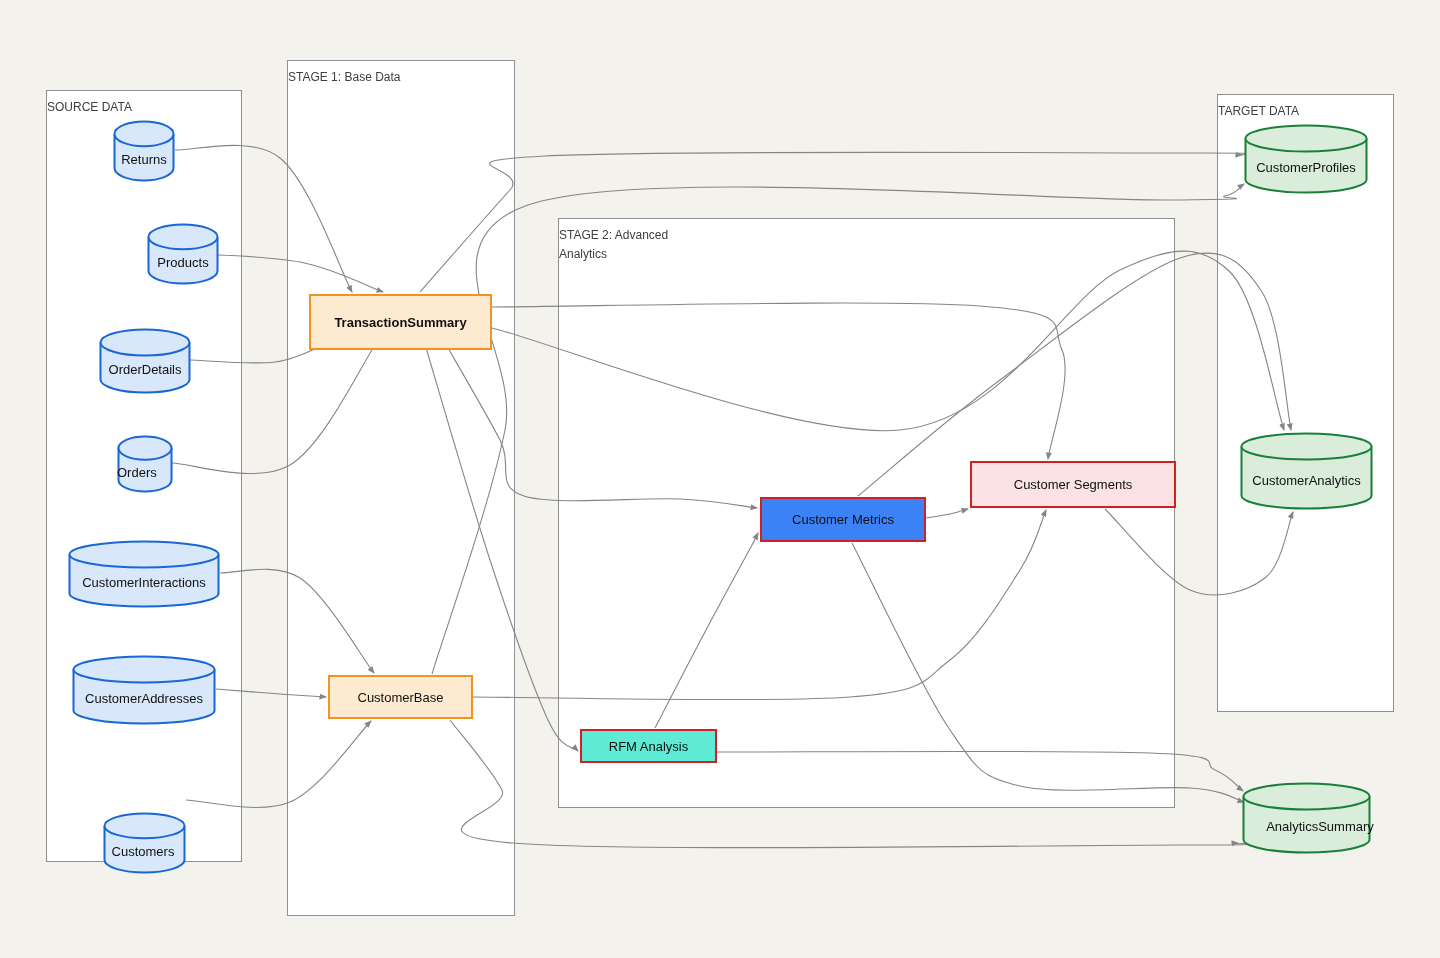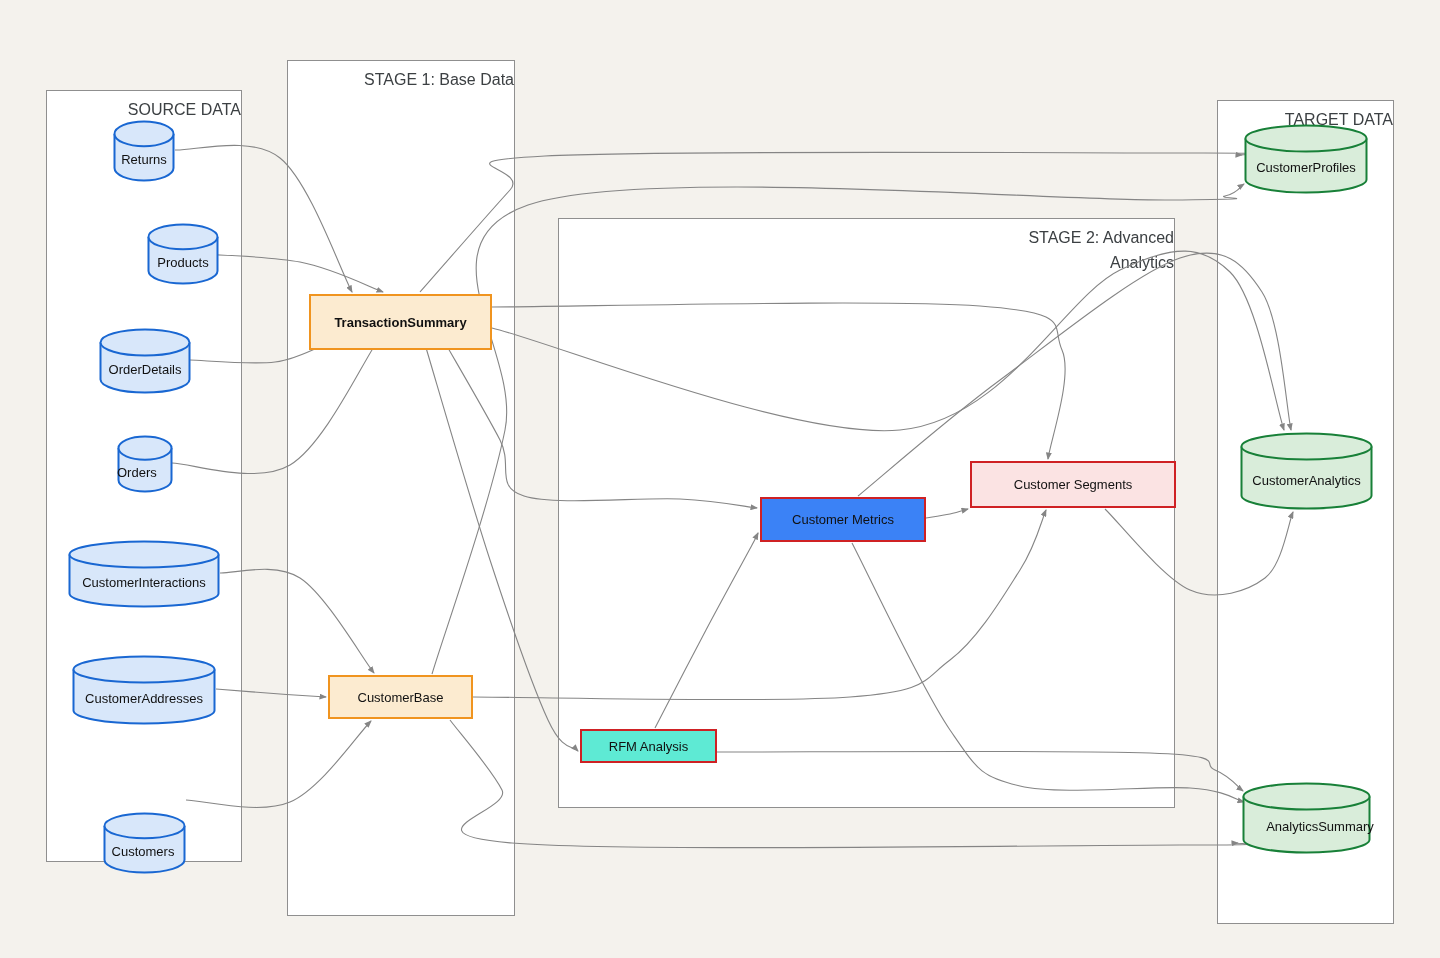--- a/index.html
+++ b/index.html
@@ -1,19 +1,19 @@
 <!DOCTYPE html>
 <html><head>
 <meta charset="utf-8">
 <style>
   html,body{margin:0;padding:0;}
   body{font-family:"Liberation Sans","DejaVu Sans",sans-serif;}
   #stage{position:relative;width:1440px;height:958px;overflow:hidden;}
   .group{position:absolute;background:#ffffff;border:1px solid #8f8f8f;box-sizing:border-box;z-index:1;}
-  .group-label{position:absolute;top:7px;left:0;right:0;text-align:right;font-size:16px;color:#3c4043;z-index:2;}
+  .group-label{position:absolute;top:7px;left:0;right:0;text-align:left;font-size:12px;color:#3c4043;z-index:2;}
   .group-label span{display:inline-block;max-width:150px;line-height:1.55;}
   #edge-layer{position:absolute;left:0;top:0;z-index:3;}
   #nodes{position:absolute;left:0;top:0;width:100%;height:100%;z-index:4;pointer-events:none;}
   .node{position:absolute;box-sizing:border-box;cursor:pointer;pointer-events:auto;}
   .node .label{position:absolute;left:0;right:0;text-align:center;font-size:13px;color:#111111;white-space:nowrap;}
   .node.box{border-width:2px;border-style:solid;display:flex;align-items:center;justify-content:center;}
   .node.box .label{position:static;}
   .node.cyl svg{position:absolute;left:0;top:0;}
   .node.cyl .label{top:52%;}
 </style>
@@ -23,21 +23,21 @@
 <div id="stage" style="width: 1440px; height: 958px; background: rgb(244, 242, 237);">
   <div class="group" style="left: 46px; top: 90px; width: 196px; height: 772px;">
     <div class="group-label"><span>SOURCE DATA</span></div>
   </div>
   <div class="group" style="left: 287px; top: 60px; width: 228px; height: 856px;">
     <div class="group-label"><span>STAGE 1: Base Data</span></div>
   </div>
   <div class="group" style="left: 558px; top: 218px; width: 617px; height: 590px;">
     <div class="group-label"><span>STAGE 2: Advanced Analytics</span></div>
   </div>
-  <div class="group" style="left: 1217px; top: 100px; width: 177px; height: 824px; padding-left: 32px;">
+  <div class="group" style="left: 1217px; top: 94px; width: 177px; height: 618px; padding-left: 32px;">
     <div class="group-label"><span>TARGET DATA</span></div>
   </div>
   <svg id="edge-layer" width="1440" height="958">
       <defs>
         <marker id="arr" markerWidth="8" markerHeight="6" refX="6.5" refY="3" orient="auto" markerUnits="userSpaceOnUse">
           <path d="M0,0 L7.5,3 L0,6 Z" fill="#858585"></path>
         </marker>
       </defs>
       <path d="M175,150 C192.5,151.33333333333334 250.5,134.33333333333334 280,158 C309.5,181.66666666666666 340,269.6666666666667 352,292" fill="none" stroke="#858585" stroke-width="1.1" marker-end="url(#arr)"></path>
       <path d="M180,253 C200,254.5 266.1666666666667,255.5 300,262 C333.8333333333333,268.5 369.1666666666667,287 383,292" fill="none" stroke="#858585" stroke-width="1.1" marker-end="url(#arr)"></path>

